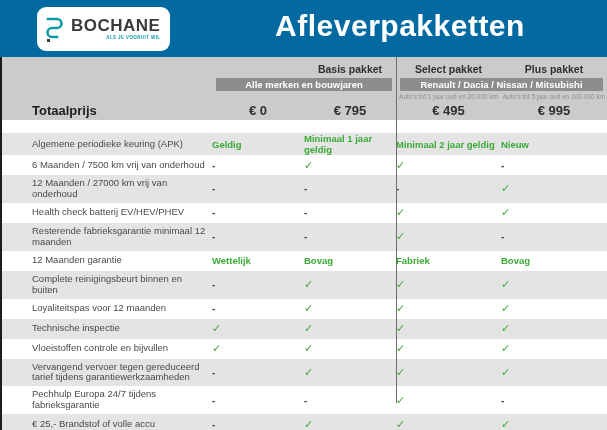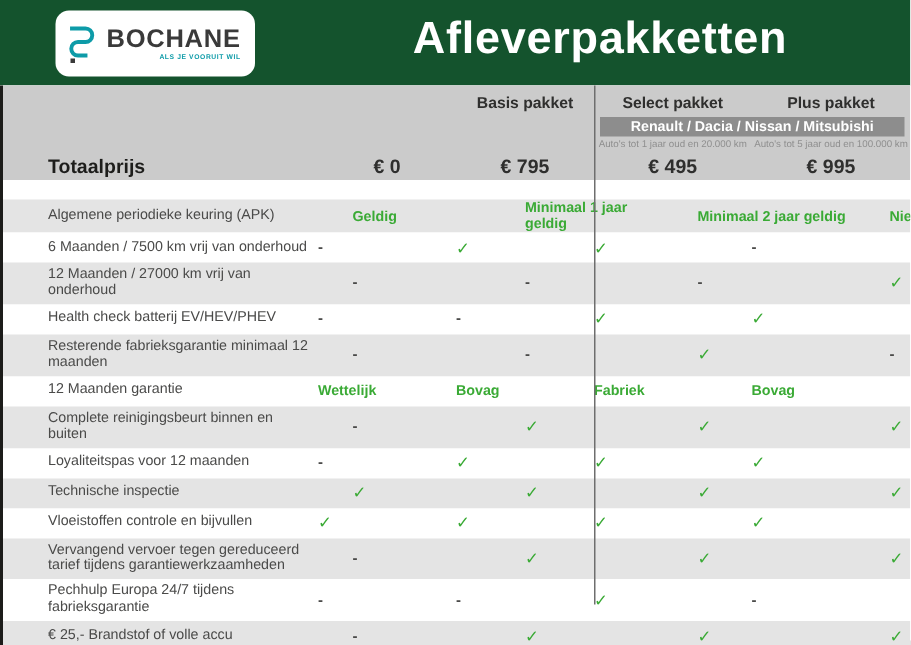--- a/index.html
+++ b/index.html
@@ -1,20 +1,20 @@
 <!DOCTYPE html>
 <html><head>
 <meta charset="utf-8">
 <style>
   html,body { margin:0; padding:0; background:#ffffff;
               font-family:"Liberation Sans","DejaVu Sans",sans-serif; }
   .page { position:relative; width:607px; height:430px; overflow:hidden; background:#fff; }
 
   
-  .topbar { position:relative; width:607px; height:57px; background:#14532d; }
+  .topbar { position:relative; width:607px; height:57px; background:#0369a1; }
   .logo-box { position:absolute; left:37px; top:7px; width:133px; height:44px;
               background:#ffffff; border-radius:9px; display:flex; align-items:center;
               padding:0 8px; box-sizing:border-box; }
   .logo-icon { flex:0 0 auto; margin-right:4px; }
   .logo-text-wrap { display:flex; flex-direction:column; line-height:1; }
   .logo-text { font-size:17px; font-weight:bold; color:#3a3a3a; letter-spacing:0.5px; }
   .logo-tagline { font-size:4.5px; color:#0d9ba8; font-weight:bold; text-align:right;
                   letter-spacing:0.4px; margin-top:2px; }
   .title { position:absolute; left:250px; top:9px; width:300px; margin:0;
            text-align:center; font-size:30px; font-weight:bold; color:#ffffff;
@@ -38,21 +38,21 @@
            color:#2f2f2e; align-self:center; }
   .total-label { grid-column:1; grid-row:4; align-self:center; padding-left:30px;
                  font-size:13px; font-weight:bold; color:#1d1d1b; }
 
   
   .gap { height:13px; background:#ffffff; }
 
   
   .row { display:grid; grid-template-columns:210px 92px 92px 105px 106px;
          align-items:center; min-height:20px; background:#ffffff; }
-  .row.stripe { background:#e4e4e4;gap:23px; }
+  .row.stripe { background:#e4e4e4; }
   .row-label { padding:3px 4px 3px 30px; font-size:9.5px; color:#4a4a49; line-height:1.15; }
   .cellv { }
   .v-check { color:#3aaa35; font-size:11px; }
   .v-dash { color:#4a4a49; font-size:10px; font-weight:bold; }
   .v-text { color:#3aaa35; font-size:9.5px; font-weight:bold; }
 
   
   .vdivider { position:absolute; left:394px; top:0px; width:1px; height:346px;
               background:#6e6e6e; }
 </style>
@@ -83,20 +83,21 @@
           <div class="price" style="grid-column: 2;">€ 0</div>
           <div class="col-name" style="grid-column: 3;">Basis pakket</div>
           <div class="colnote" style="grid-column: 3;"></div>
           <div class="price" style="grid-column: 3;">€ 795</div>
           <div class="col-name" style="grid-column: 4;">Select pakket</div>
           <div class="colnote" style="grid-column: 4;">Auto's tot 1 jaar oud en 20.000 km</div>
           <div class="price" style="grid-column: 4;">€ 495</div>
           <div class="col-name" style="grid-column: 5;">Plus pakket</div>
           <div class="colnote" style="grid-column: 5;">Auto's tot 5 jaar oud en 100.000 km</div>
           <div class="price" style="grid-column: 5;">€ 995</div>
+          <div class="subband" style="grid-column: 2 / 4;">Alle merken en bouwjaren</div>
           <div class="subband" style="grid-column: 4 / 6;">Renault / Dacia / Nissan / Mitsubishi</div>
         </div>
     </div>
     <div class="gap"></div>
     <div id="rows">
         <div class="row stripe">
           <div class="row-label">Algemene periodieke keuring (APK)</div>
           <div class="cellv">
             <div class="v-text">Geldig</div>
           </div>

